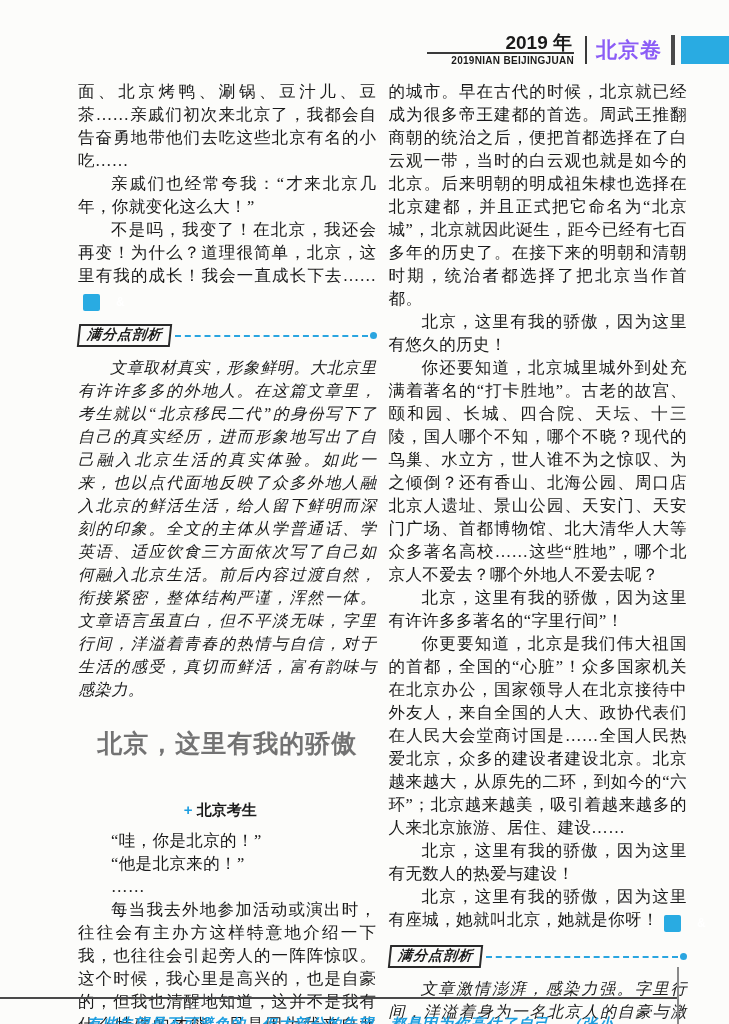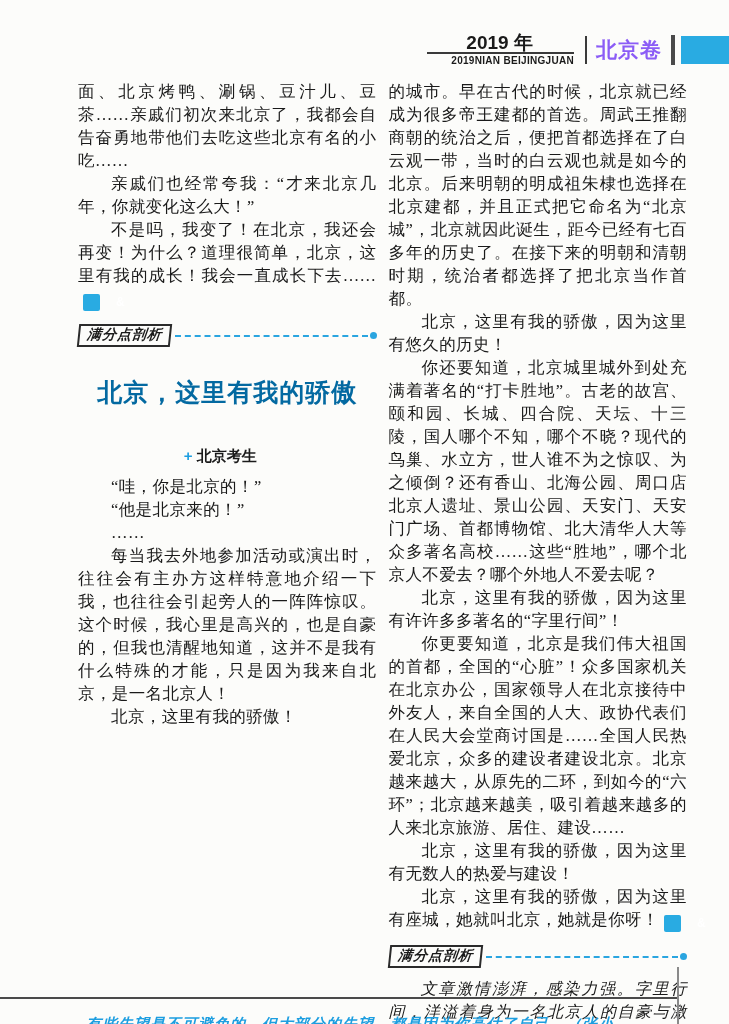--- a/index.html
+++ b/index.html
@@ -1,21 +1,21 @@
 <!DOCTYPE html>
 <html><head>
 <meta charset="utf-8">
 <style>
   html,body{margin:0;padding:0;}
   body{background:#e8e8e8;font-family:"Liberation Serif","DejaVu Serif",serif;}
   .page{position:relative;width:729px;height:1024px;background:#fcfcfa;margin:0 auto;overflow:hidden;color:#1a1a1a;}
 
   
   .header{position:absolute;top:33px;right:0;display:flex;align-items:center;}
-  .year-block{text-align:center;margin-right:8px;}
+  .year-block{text-align:right;margin-right:8px;}
   .year-main{font-family:"Liberation Sans","DejaVu Sans",sans-serif;font-weight:bold;font-size:19px;line-height:19px;color:#1a1a1a;padding-right:2px;}
   .year-sub{font-family:"Liberation Sans","DejaVu Sans",sans-serif;font-weight:bold;font-size:10px;line-height:12px;color:#1a1a1a;border-top:2px solid #3a3a3a;padding-top:1px;padding-left:24px;letter-spacing:0.3px;}
   .header-vline{width:2px;height:28px;background:#3a3a3a;margin:0 9px 0 3px;}
   .volume{font-family:"Liberation Sans","DejaVu Sans",sans-serif;font-weight:bold;font-size:21px;letter-spacing:1px;}
   .header-bar-divider{width:4px;height:30px;background:#4a4a4a;margin:0 6px 0 9px;}
   .header-blue-bar{width:48px;height:28px;}
 
   
   .content{position:absolute;top:80px;left:78px;right:42px;display:flex;gap:12px;}
   .col{flex:1;min-width:0;}
@@ -65,22 +65,23 @@
       <p class="para">面、北京烤鸭、涮锅、豆汁儿、豆茶……亲戚们初次来北京了，我都会自告奋勇地带他们去吃这些北京有名的小吃……</p>
       <p class="para indent">亲戚们也经常夸我：“才来北京几年，你就变化这么大！”</p>
       <p class="para indent"><span>不是吗，我变了！在北京，我还会再变！为什么？道理很简单，北京，这里有我的成长！我会一直成长下去……</span><span class="end-icon" style="background:#29abe2;">&amp;</span></p>
 
       <div class="kicker-row">
         <span class="kicker-box">满分点剖析</span>
         <span class="kicker-line"></span>
         <span class="kicker-dot"></span>
       </div>
 
+      <p class="analysis first indent">文章取材真实，形象鲜明。大北京里有许许多多的外地人。在这篇文章里，考生就以“北京移民二代”的身份写下了自己的真实经历，进而形象地写出了自己融入北京生活的真实体验。如此一来，也以点代面地反映了众多外地人融入北京的鲜活生活，给人留下鲜明而深刻的印象。全文的主体从学普通话、学英语、适应饮食三方面依次写了自己如何融入北京生活。前后内容过渡自然，衔接紧密，整体结构严谨，浑然一体。文章语言虽直白，但不平淡无味，字里行间，洋溢着青春的热情与自信，对于生活的感受，真切而鲜活，富有韵味与感染力。</p>
 
-      <h2 class="essay-title" style="color:#0369a1;">北京，这里有我的骄傲</h2>
+      <h2 class="essay-title" style="color:#737373;font-family:Liberation Mono, monospace;">北京，这里有我的骄傲</h2>
       <div class="byline">
         <span class="byline-plus" style="color:#1d9ee0;">+</span><span>北京考生</span>
       </div>
 
       <p class="para indent">“哇，你是北京的！”</p>
       <p class="para indent">“他是北京来的！”</p>
       <p class="para indent">……</p>
       <p class="para indent">每当我去外地参加活动或演出时，往往会有主办方这样特意地介绍一下我，也往往会引起旁人的一阵阵惊叹。这个时候，我心里是高兴的，也是自豪的，但我也清醒地知道，这并不是我有什么特殊的才能，只是因为我来自北京，是一名北京人！</p>
       <p class="para indent">北京，这里有我的骄傲！</p>
 

